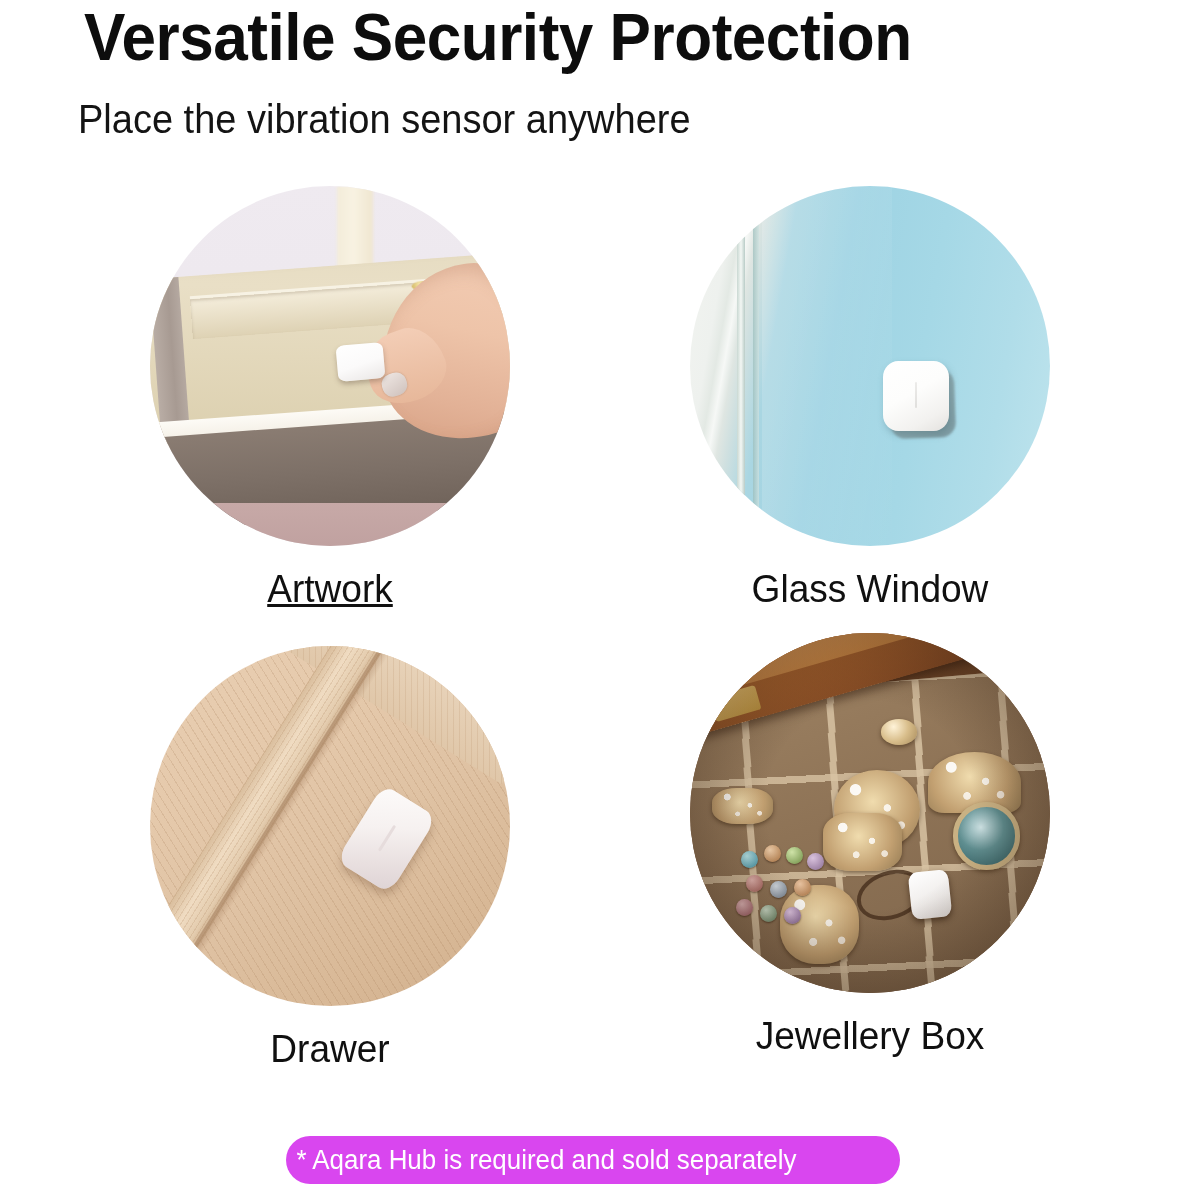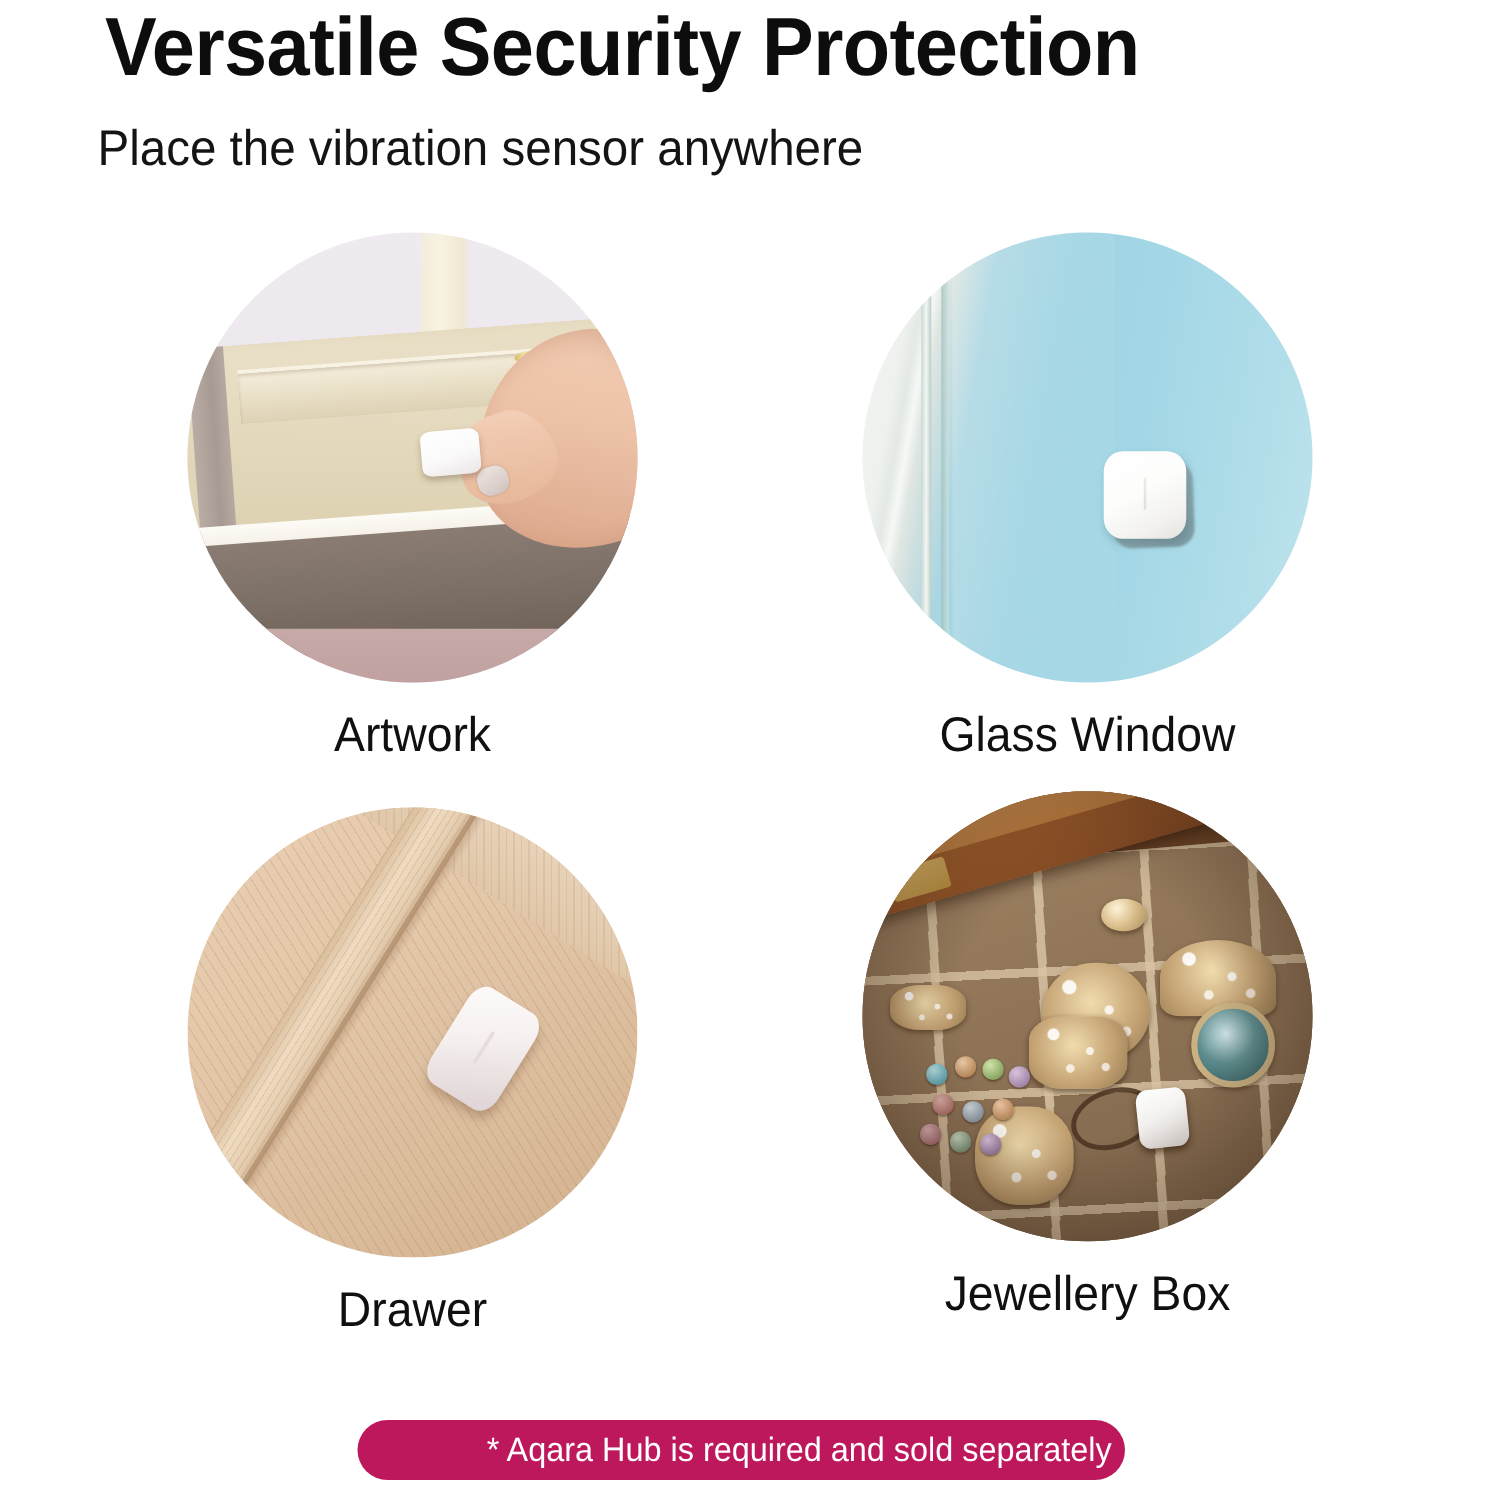--- a/index.html
+++ b/index.html
@@ -50,21 +50,21 @@
     position: absolute;
     left: 0;
     top: 186px;
     width: 1200px;
   }
   .cell {
     position: absolute;
     width: 420px;
     text-align: center;
   }
-  .cell-0 { left: 120px;  top: 0px; }
+  .cell-0 { left: 120px;  top: 0px; text-decoration: underline; }
   .cell-1 { left: 660px;  top: 0px; }
   .cell-2 { left: 120px;  top: 460px; }
   .cell-3 { left: 660px;  top: 447px; }
 
   .photo-circle {
     position: relative;
     width: 360px;
     height: 360px;
     margin: 0 auto;
     border-radius: 50%;
@@ -328,24 +328,24 @@
   }
 
   
   .footnote {
     position: absolute;
     left: 286px;
     top: 1136px;
     width: 614px;
     height: 48px;
     border-radius: 24px;
-    background: #be185d;
+    background: #d946ef;
     display: flex;
     align-items: center;
-    justify-content: flex-end;
+    justify-content: flex-start;
   }
   .footnote-text {
     font-family: "Liberation Sans Narrow", "Liberation Sans", sans-serif;
     font-size: 27px;
     line-height: 30px;
     color: #ffffff;
     white-space: nowrap;
     transform: scaleX(0.96);
   }
 </style>

